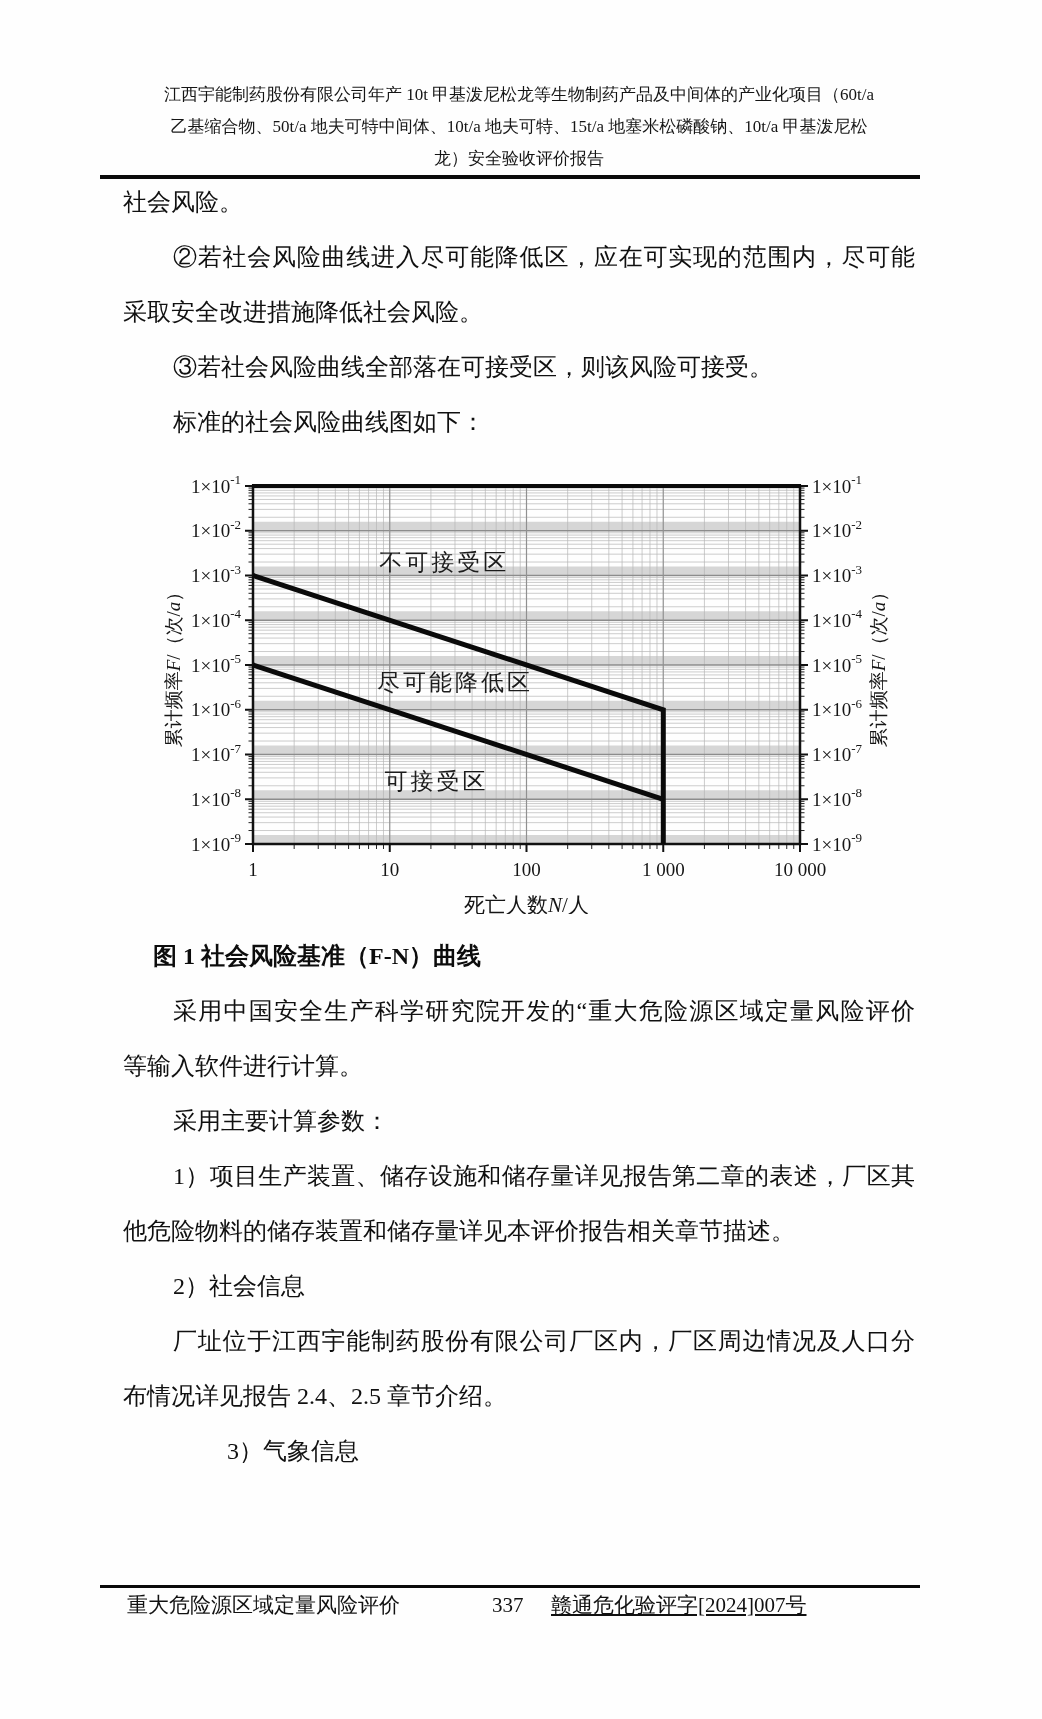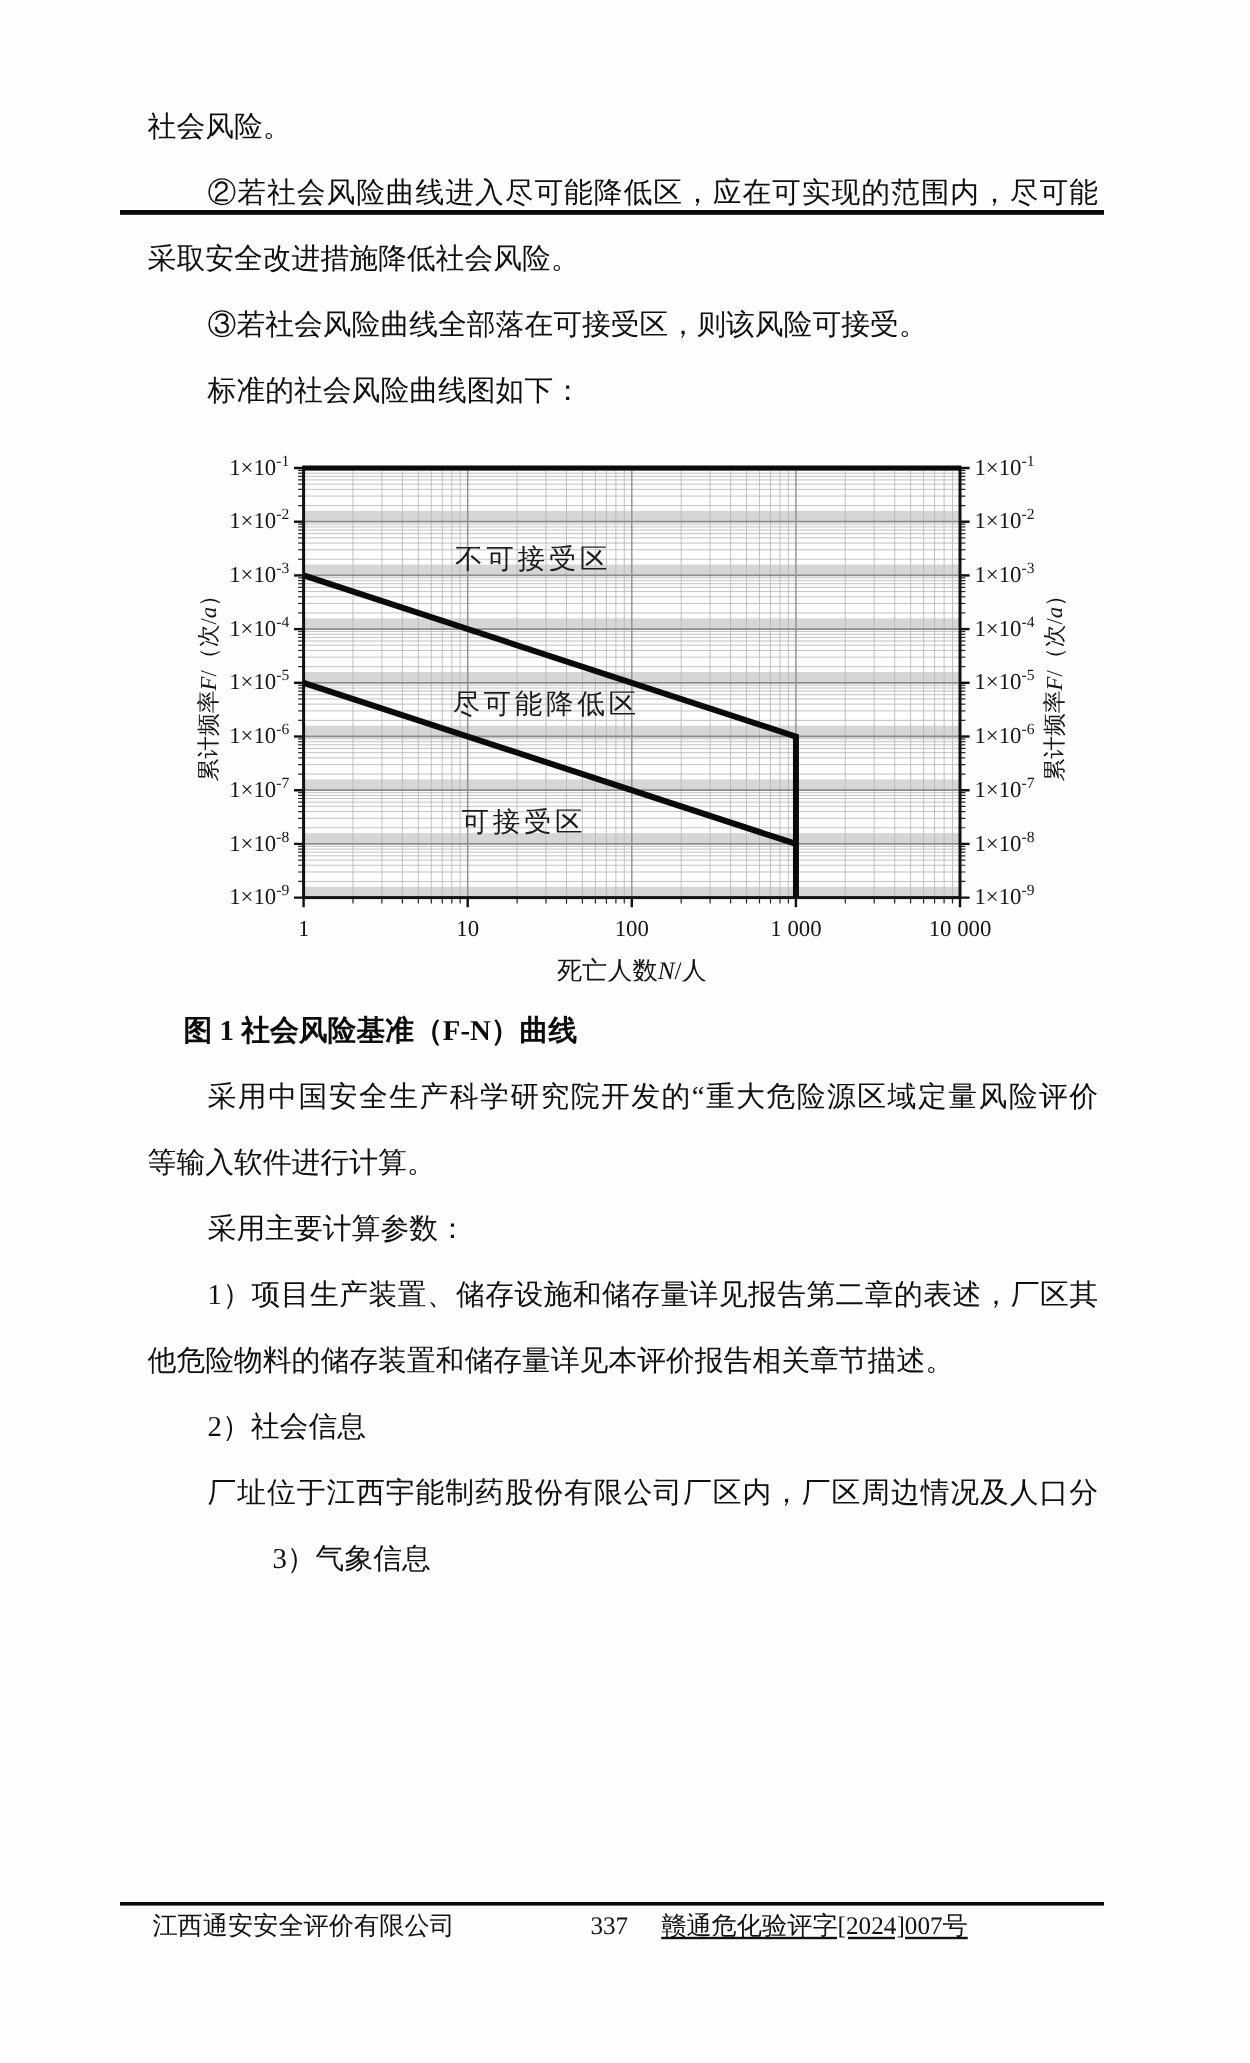--- a/index.html
+++ b/index.html
@@ -20,20 +20,25 @@
   .footer-company{position:absolute;left:127px;top:1591px;font-size:21px;line-height:28px;}
   .footer-page{position:absolute;left:492px;top:1591px;font-size:21px;line-height:28px;}
   .footer-doc{position:absolute;left:551px;top:1591px;font-size:21px;line-height:28px;text-decoration:underline;}
 </style>
 </head>
 <body>
 
 <div class="page">
 
   <div class="content">
+    <div class="rpt-header">
+      <div>江西宇能制药股份有限公司年产 10t 甲基泼尼松龙等生物制药产品及中间体的产业化项目（60t/a</div>
+      <div>乙基缩合物、50t/a 地夫可特中间体、10t/a 地夫可特、15t/a 地塞米松磷酸钠、10t/a 甲基泼尼松</div>
+      <div>龙）安全验收评价报告</div>
+    </div>
 
     <div id="body-before">
         <div class="bline ">社会风险。</div>
         <div class="bline just indent">②若社会风险曲线进入尽可能降低区，应在可实现的范围内，尽可能</div>
         <div class="bline ">采取安全改进措施降低社会风险。</div>
         <div class="bline indent">③若社会风险曲线全部落在可接受区，则该风险可接受。</div>
         <div class="bline indent">标准的社会风险曲线图如下：</div>
       </div>
 
     <div class="chart-block">
@@ -374,22 +379,23 @@
     <div class="fig-caption">图 1 社会风险基准（F-N）曲线</div>
 
     <div id="body-after">
         <div class="bline just indent">采用中国安全生产科学研究院开发的“重大危险源区域定量风险评价</div>
         <div class="bline ">等输入软件进行计算。</div>
         <div class="bline indent">采用主要计算参数：</div>
         <div class="bline just indent">1）项目生产装置、储存设施和储存量详见报告第二章的表述，厂区其</div>
         <div class="bline ">他危险物料的储存装置和储存量详见本评价报告相关章节描述。</div>
         <div class="bline indent">2）社会信息</div>
         <div class="bline just indent">厂址位于江西宇能制药股份有限公司厂区内，厂区周边情况及人口分</div>
+        <div class="bline ">布情况详见报告 2.4、2.5 章节介绍。</div>
         <div class="bline indent2">3）气象信息</div>
       </div>
   </div>
 
   <div class="header-rule"></div>
   <div class="footer-rule"></div>
-  <div class="footer-company">江西通安安全评价有限公司</div>
+  <div class="footer-company">重大危险源区域定量风险评价</div>
   <div class="footer-page">337</div>
   <div class="footer-doc">赣通危化验评字[2024]007号</div>
 </div>
 
 </body></html>

